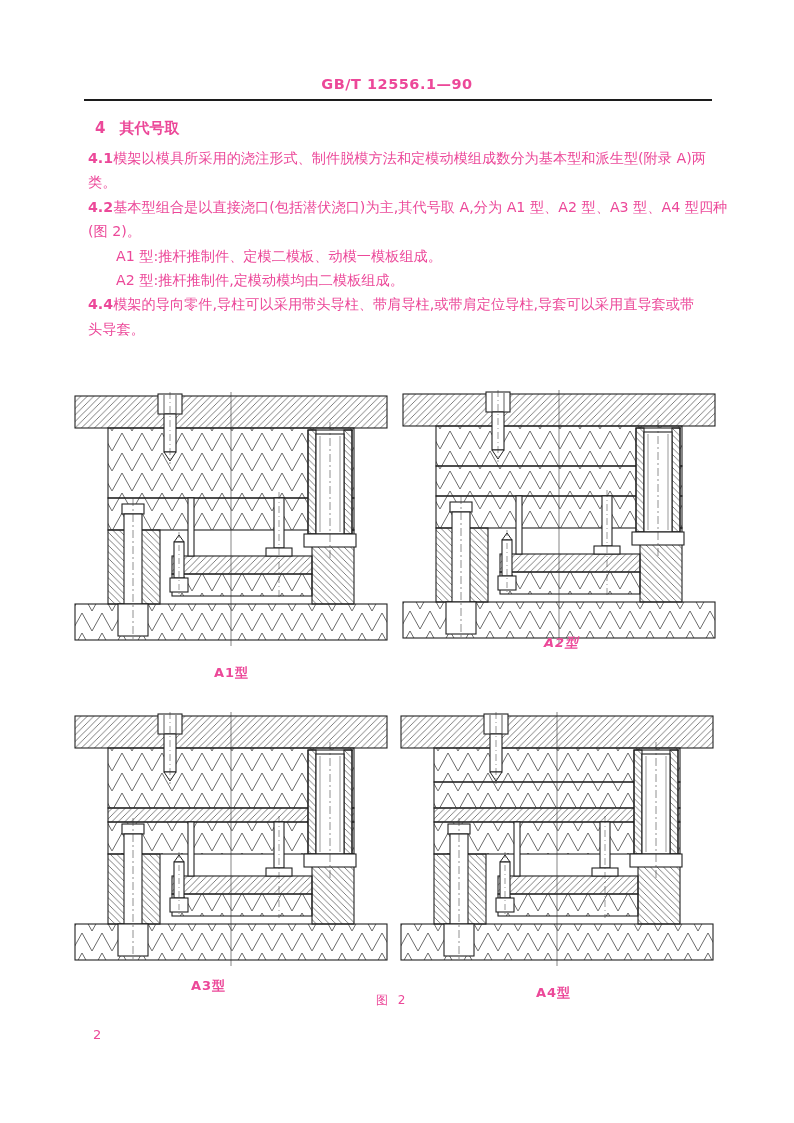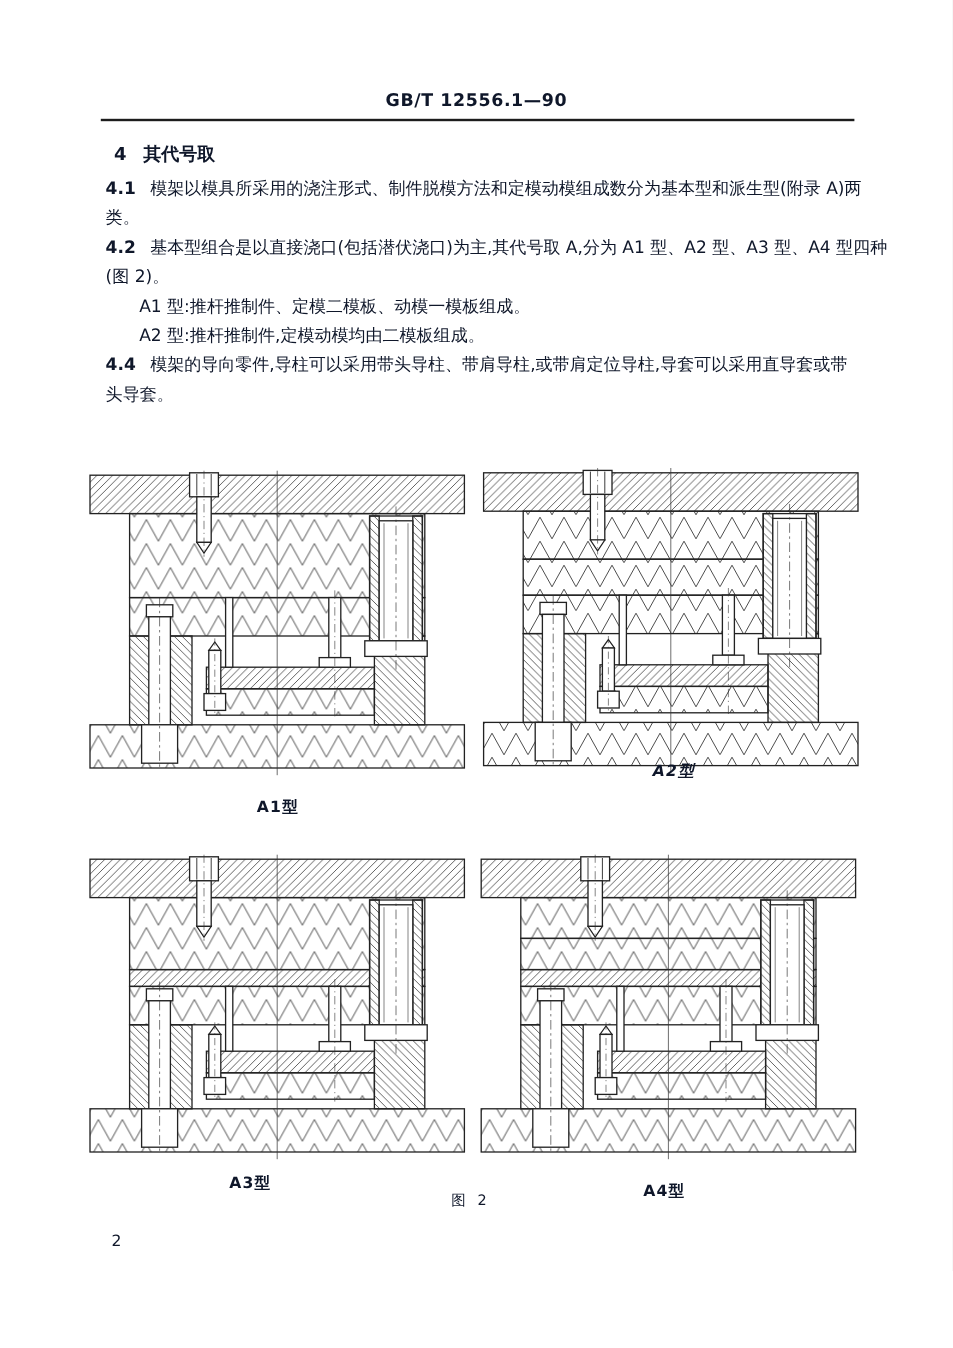--- a/index.html
+++ b/index.html
@@ -1,40 +1,40 @@
 <!DOCTYPE html>
 <html><head>
 <meta charset="utf-8">
 <style>
   html,body{margin:0;padding:0;background:#e8e8e8;}
   .page{
     position:relative;width:794px;height:1123px;margin:0 auto;
     background:#ffffff;overflow:hidden;
     font-family:"DejaVu Sans","Liberation Sans",sans-serif;
-    color:#0f172a;
+    color:#ec4899;
   }
   .header-code{
     position:absolute;left:0;right:0;top:76px;text-align:center;
     font-size:14.5px;font-weight:bold;letter-spacing:0.5px;
   }
   .header-rule{
     position:absolute;left:84px;top:99px;width:628px;height:0;
     border-top:2px solid #1c1c1c;
   }
   .sec-heading{
     position:absolute;left:95px;top:119px;
     font-size:15px;font-weight:bold;
   }
   .sec-heading .sec-num{margin-right:14px;}
   .body-text{
     position:absolute;left:88px;top:146px;width:632px;
     font-size:14.2px;line-height:24.4px;
   }
   .tline{white-space:nowrap;}
-  .tline b{font-weight:bold;margin-right:12px;}
+  .tline b{font-weight:bold;}
   .tline.ind{padding-left:28px;}
   .fig{position:absolute;width:318px;height:256px;}
   #fig0{left:72px;top:392px;}
   #fig1{left:400px;top:390px;}
   #fig2{left:72px;top:712px;}
   #fig3{left:398px;top:712px;}
   .fig svg{display:block;width:318px;height:256px;}
   .flabel{
     position:absolute;font-size:13px;font-weight:bold;letter-spacing:1px;
   }

